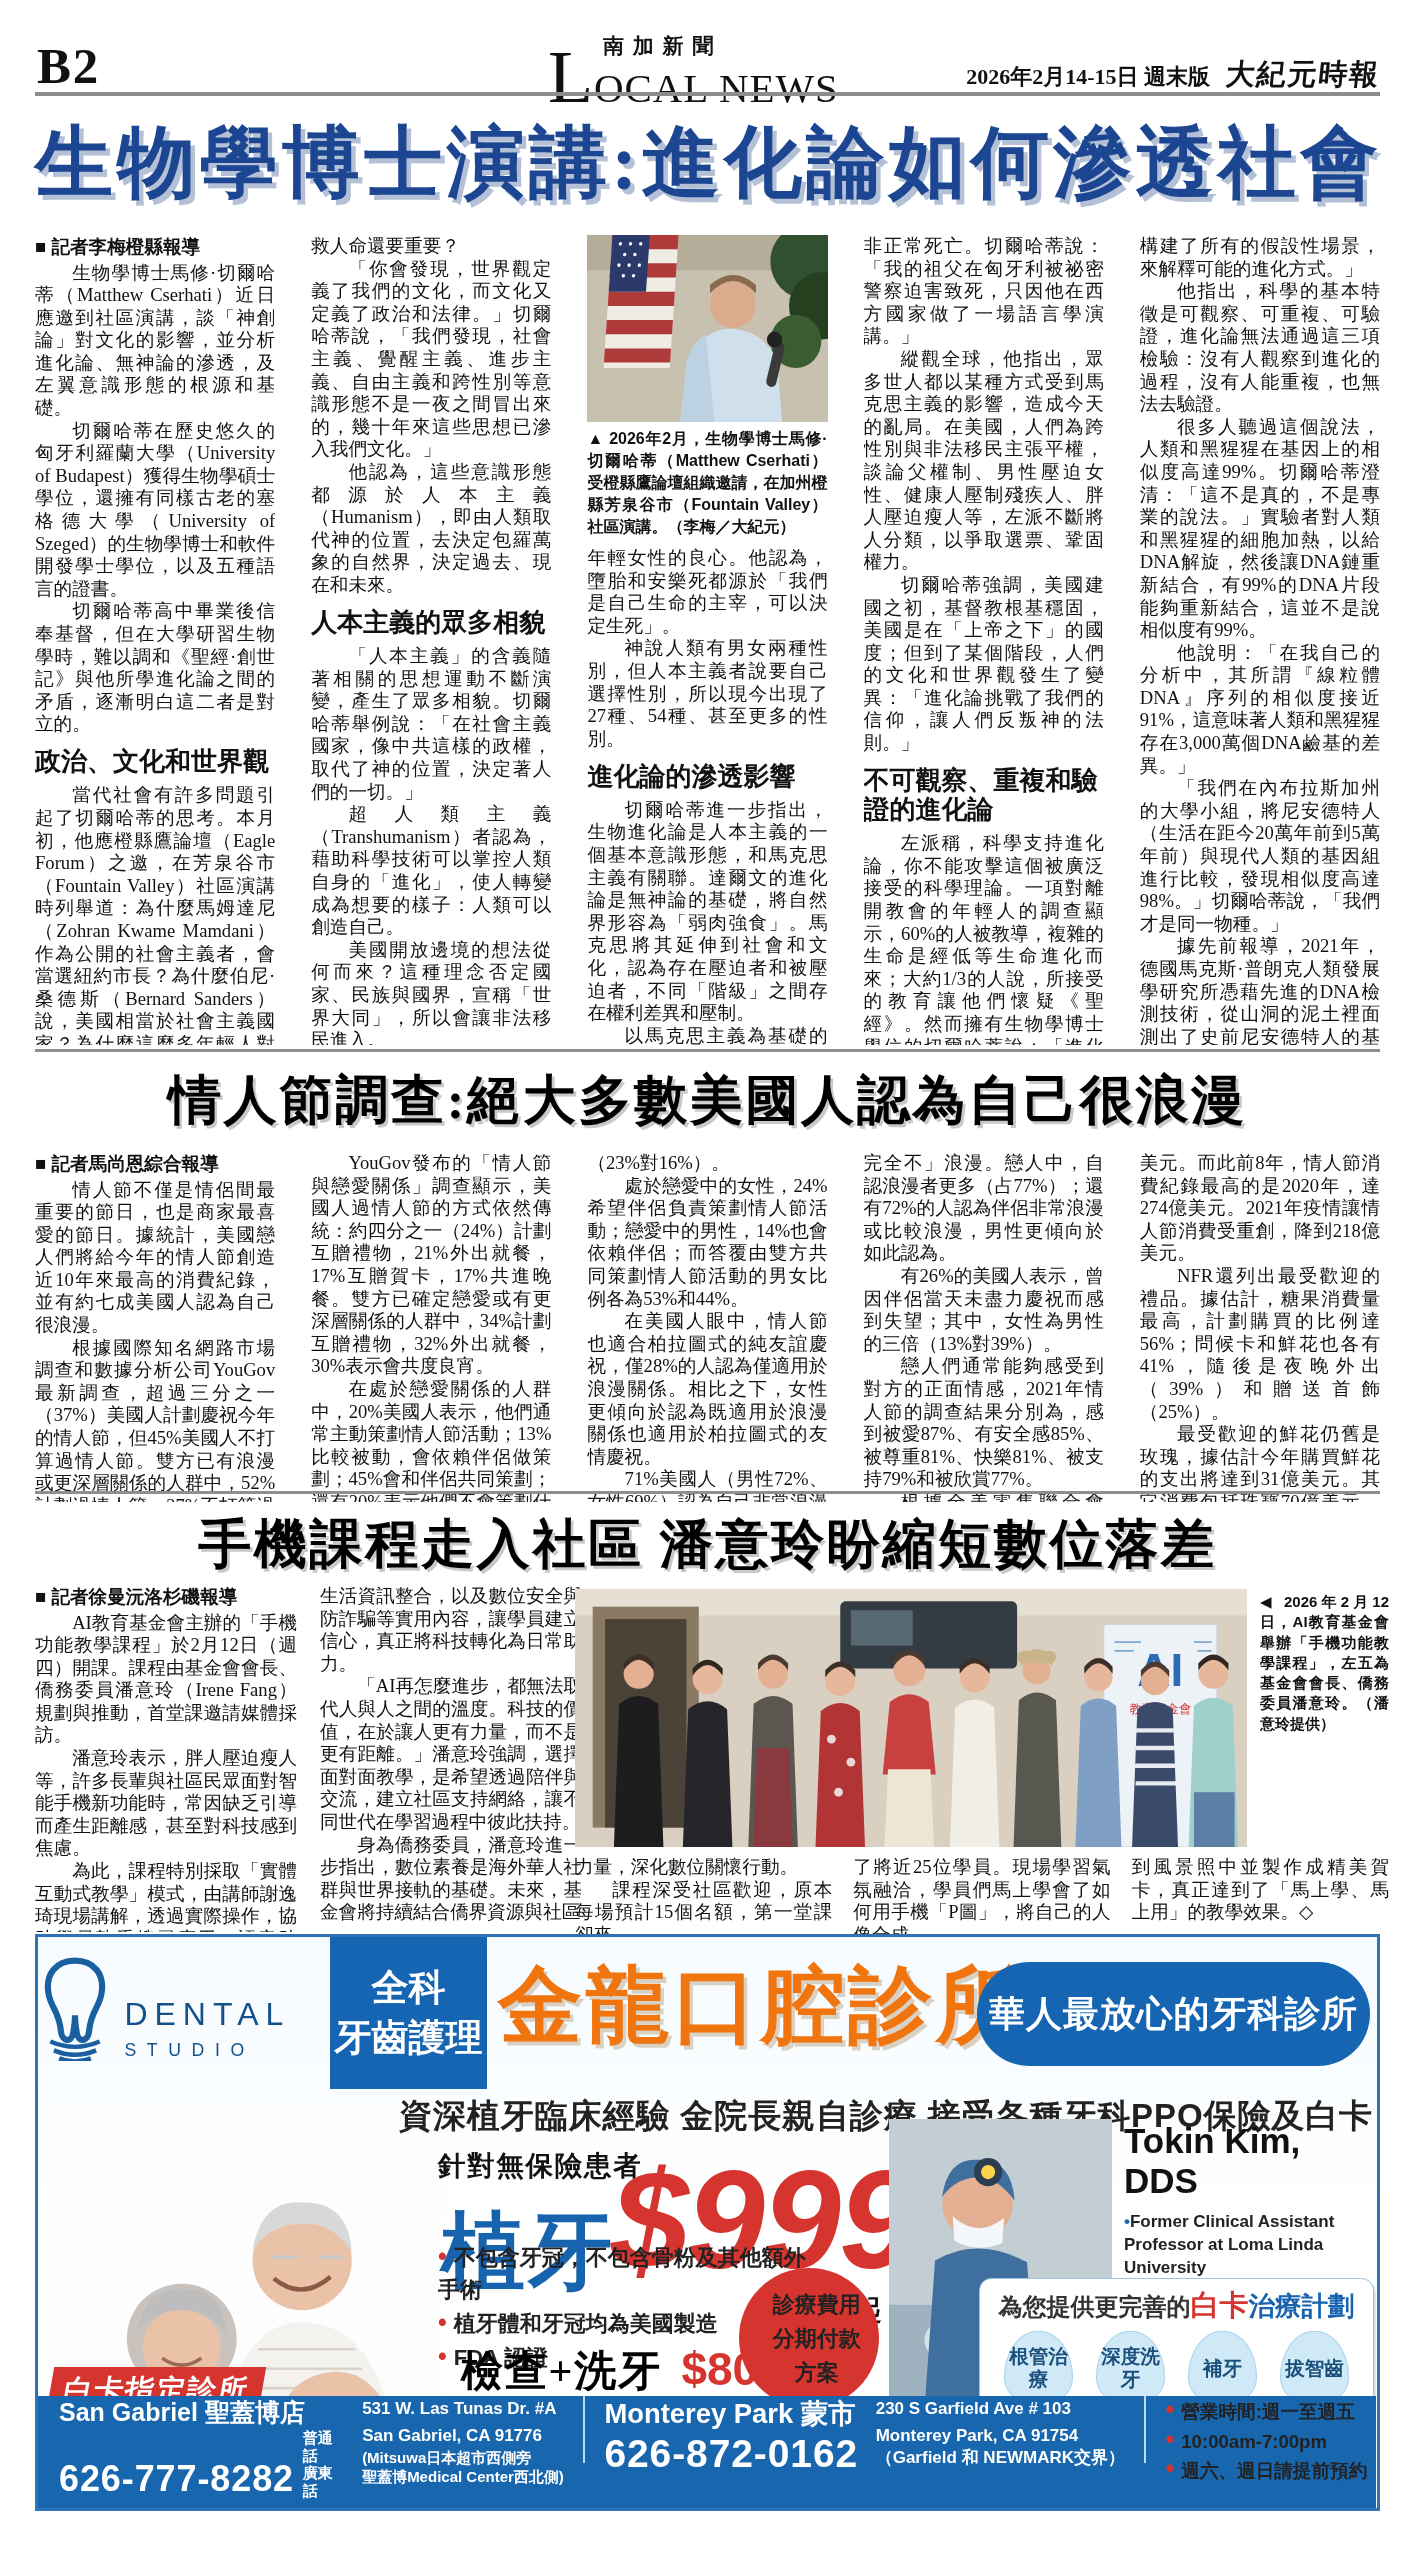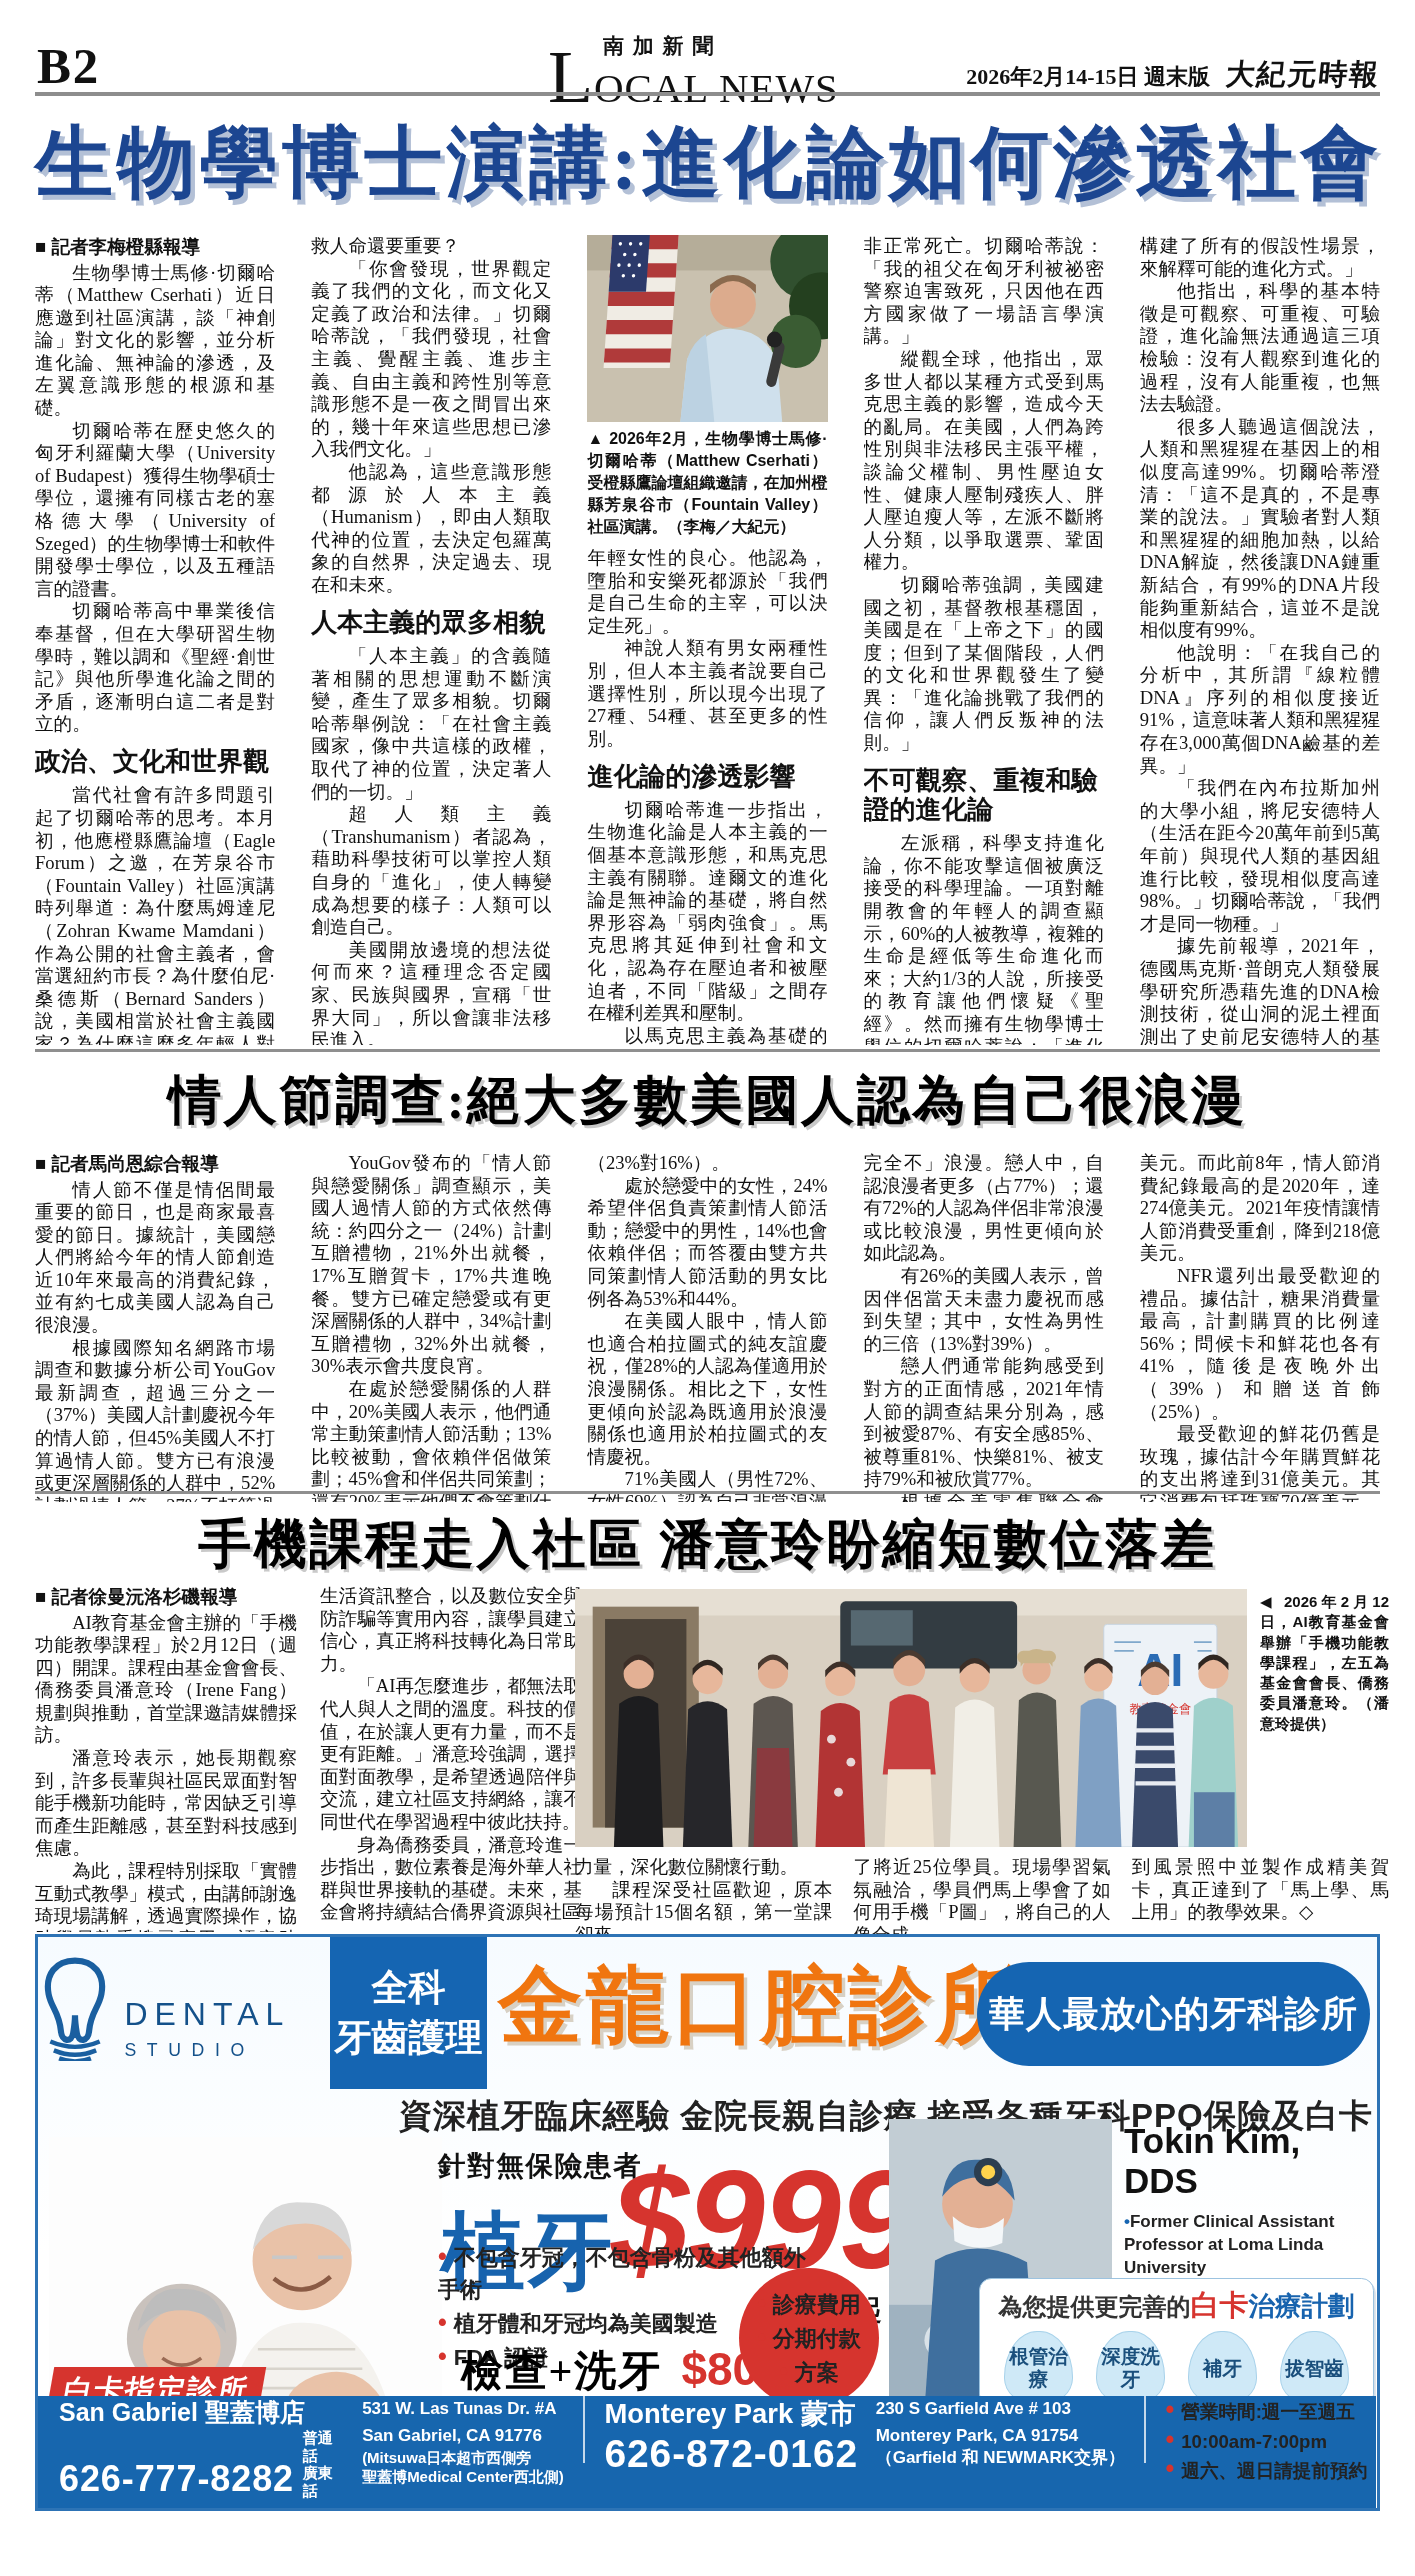--- a/index.html
+++ b/index.html
@@ -279,21 +279,21 @@
 </div>
 
 <div class="abs divider" style="top:1491px"></div>
 
 <div class="abs black-headline a3-headline">手機課程走入社區 潘意玲盼縮短數位落差</div>
 
 <div class="abs a3-col" style="left:35px">
   <div class="reporter">■ 記者徐曼沅洛杉磯報導</div>
   <div>
       <div class="li-p">AI教育基金會主辦的「手機功能教學課程」於2月12日（週四）開課。課程由基金會會長、僑務委員潘意玲（Irene Fang）規劃與推動，首堂課邀請媒體採訪。</div>
-      <div class="li-p">潘意玲表示，她長期觀察到，許多長輩與社區民眾面對智能手機新功能時，常因缺乏引導而產生距離感，甚至對科技感到焦慮。</div>
+      <div class="li-p">潘意玲表示，胖人壓迫瘦人等，許多長輩與社區民眾面對智能手機新功能時，常因缺乏引導而產生距離感，甚至對科技感到焦慮。</div>
       <div class="li-p">為此，課程特別採取「實體互動式教學」模式，由講師謝逸琦現場講解，透過實際操作，協助學員熟悉搜尋應用、語音助理、</div>
     </div>
 </div>
 <div class="abs a3-col" style="left:320px">
   <div>
       <div class="li-c">生活資訊整合，以及數位安全與防詐騙等實用內容，讓學員建立信心，真正將科技轉化為日常助力。</div>
       <div class="li-p">「AI再怎麼進步，都無法取代人與人之間的溫度。科技的價值，在於讓人更有力量，而不是更有距離。」潘意玲強調，選擇面對面教學，是希望透過陪伴與交流，建立社區支持網絡，讓不同世代在學習過程中彼此扶持。</div>
       <div class="li-p">身為僑務委員，潘意玲進一步指出，數位素養是海外華人社群與世界接軌的基礎。未來，基金會將持續結合僑界資源與社區</div>
     </div>
 </div>

